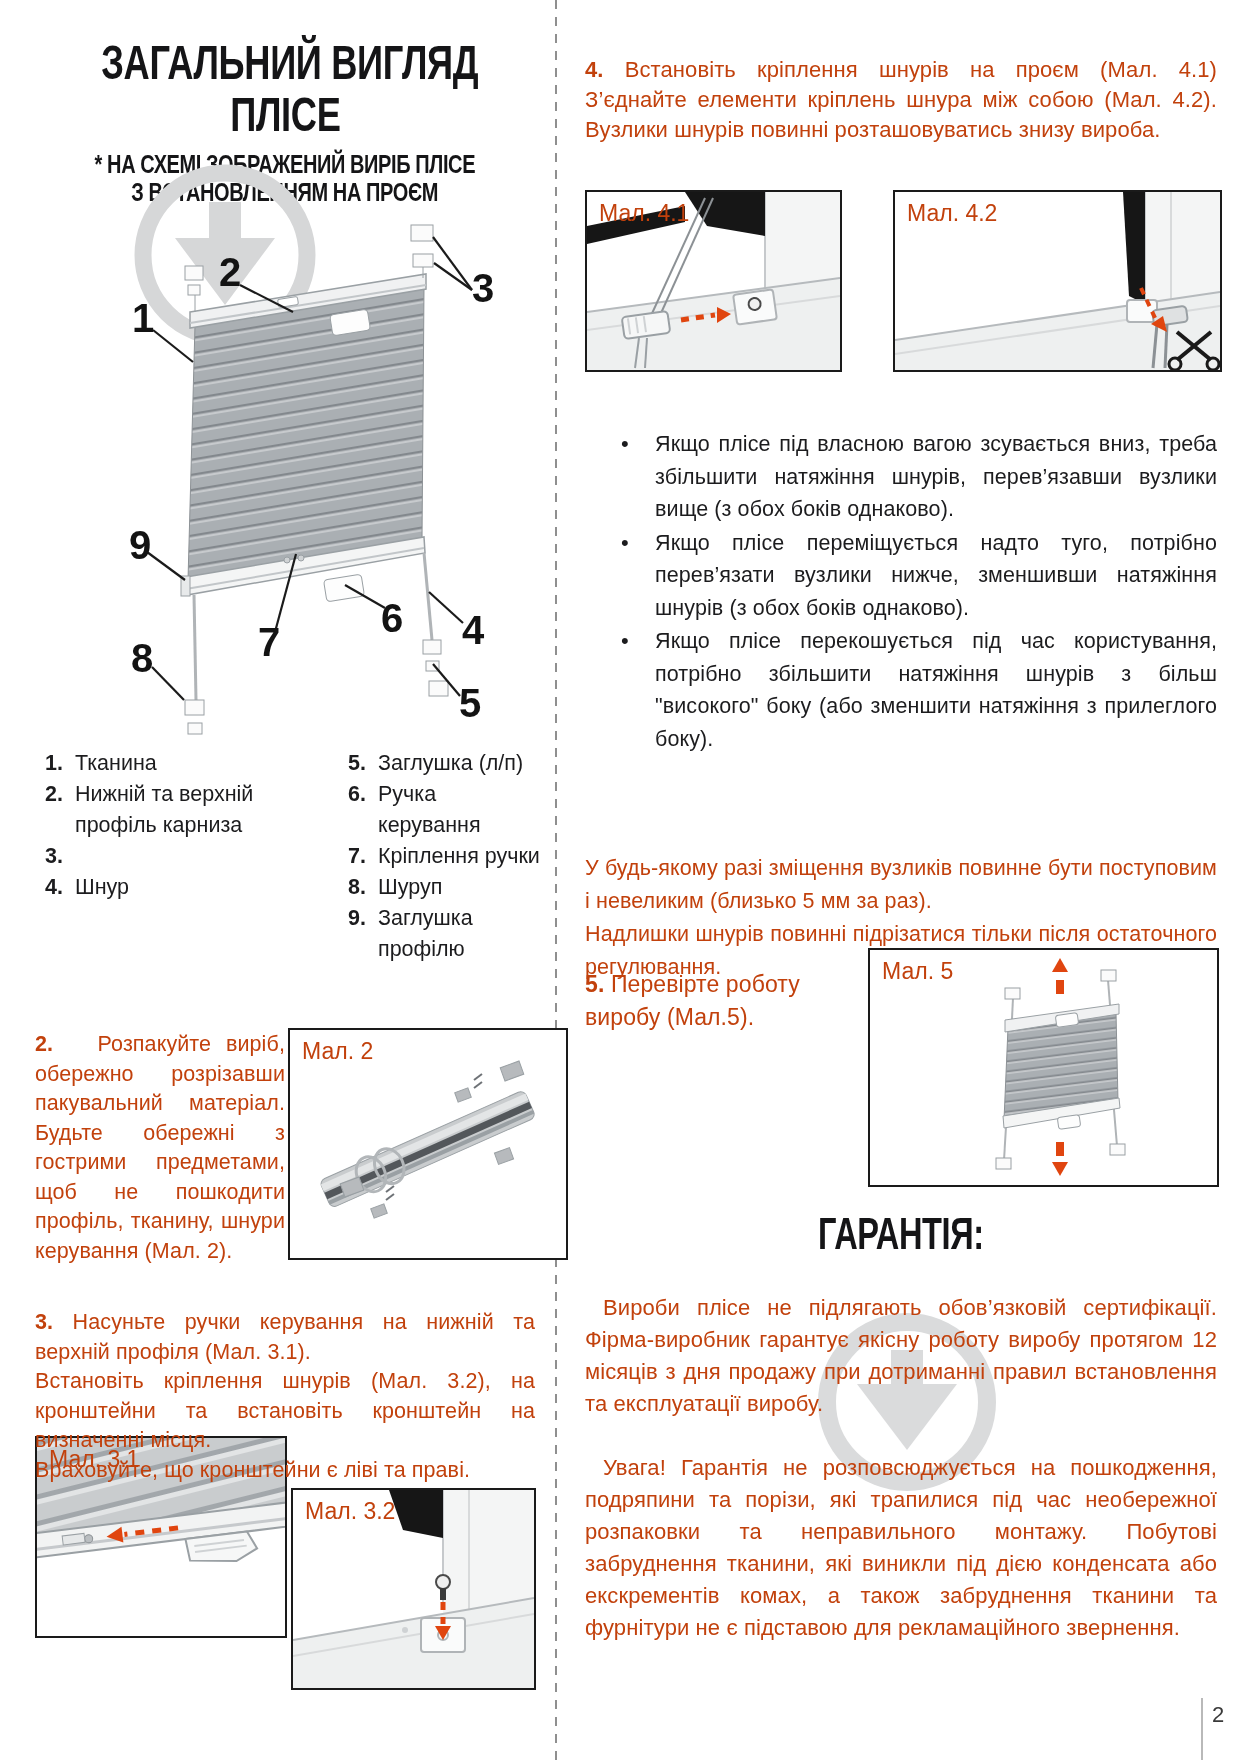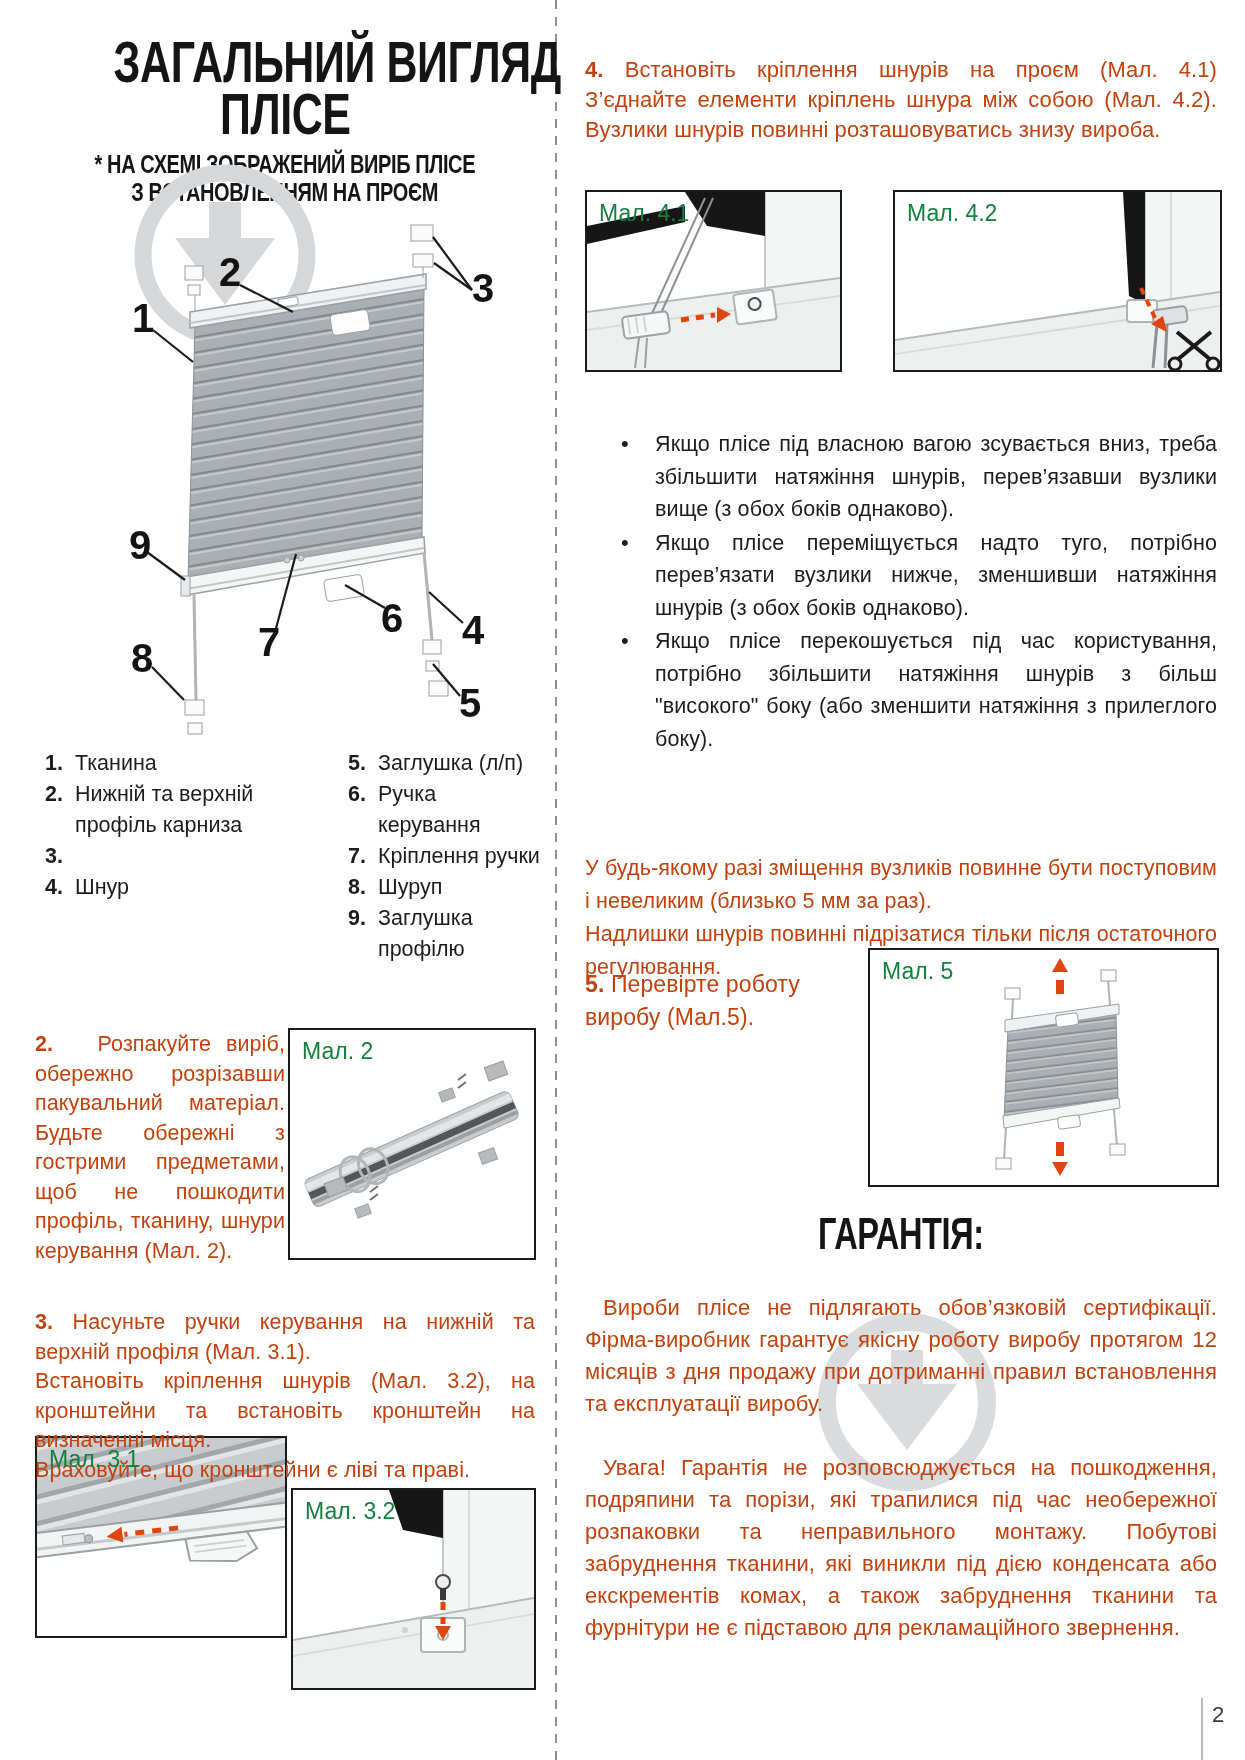--- a/index.html
+++ b/index.html
@@ -6,21 +6,21 @@
   .page{position:relative;width:1245px;height:1760px;background:#fff;overflow:hidden;
         font-family:"Liberation Sans",sans-serif;color:#1c1c1e;}
   .abs{position:absolute;}
   .body-text{font-size:21.5px;line-height:1.42;letter-spacing:.1px;color:#c2410c;}
   .just{text-align:justify;}
   .b{font-weight:bold;}
   .cond{display:inline-block;transform:scaleX(.74);transform-origin:center;
         white-space:nowrap;font-weight:bold;color:#151517;letter-spacing:-.5px;}
   .center{text-align:center;}
   .figbox{position:absolute;border:2px solid #1a1a1a;background:#fff;}
-  .figcap{position:absolute;top:8px;left:12px;font-size:23px;color:#15803d;z-index:2;}
+  .figcap{position:absolute;top:8px;left:12px;font-size:23px;color:#c2410c;z-index:2;}
   .figsvg{position:absolute;left:0;top:0;width:100%;height:100%;}
   .divider{position:absolute;left:555px;top:0;width:2px;height:1760px;
            background:repeating-linear-gradient(180deg,#8f8f8f 0 9px,transparent 9px 17px);}
   .legend-row{display:flex;font-size:21.5px;line-height:31px;}
   .legend-num{width:30px;font-weight:bold;flex:none;}
   .bullet-row{display:flex;margin-bottom:1px;}
   .bullet-mark{flex:none;width:70px;padding-left:36px;box-sizing:border-box;font-size:22px;line-height:32px;}
   .bullet-text{flex:1;font-size:21.5px;line-height:32.5px;letter-spacing:.1px;}
   .pnum{font-size:22px;color:#3a3a3a;}
   .footline{position:absolute;left:1201px;top:1698px;width:2px;height:62px;background:#b9b9b9;}
@@ -29,21 +29,21 @@
   svg text{font-family:"Liberation Sans",sans-serif;}
 </style>
 </head>
 <body>
 
 <div class="page">
 
   <div class="divider"></div>
 
   <div class="abs center" style="left:35px;top:36px;width:500px;">
-    <div style="font-size:58px;line-height:52px;">
+    <div style="font-size:49px;line-height:52px;">
       <span class="cond">ЗАГАЛЬНИЙ ВИГЛЯД</span><br>
       <span class="cond">ПЛІСЕ</span>
     </div>
     <div style="font-size:25px;line-height:28px;margin-top:10px;">
       <span class="cond" style="transform:scaleX(.8);">* НА СХЕМІ ЗОБРАЖЕНИЙ ВИРІБ ПЛІСЕ</span><br>
       <span class="cond" style="transform:scaleX(.8);">З ВСТАНОВЛЕННЯМ НА ПРОЄМ</span>
     </div>
   </div>
 
   <div class="abs" style="left:35px;top:140px;width:500px;height:615px;">
@@ -159,21 +159,21 @@
         <span>Заглушка профілю</span>
       </div>
   </div>
 
 
   <div class="abs body-text just txt-layer" style="left:35px;top:1030px;width:250px;line-height:29.5px;">
     <span class="b">2.</span>&nbsp;&nbsp;
     <span>Розпакуйте виріб, обережно розрізавши пакувальний матеріал. Будьте обережні з гострими предметами, щоб не пошкодити профіль, тканину, шнури керування (Мал. 2).</span>
   </div>
 
-  <div class="figbox" style="left:288px;top:1028px;width:244px;height:228px;">
+  <div class="figbox" style="left:288px;top:1028px;width:244px;height:228px;padding-left:32px;">
     <div class="figcap">Мал. 2</div>
     <svg class="figsvg" viewBox="0 0 244 228">
       <g transform="rotate(-24 122 120)">
         <rect x="10" y="104" width="224" height="30" rx="6" fill="#c9ccce" stroke="#9aa0a4"></rect>
         <rect x="10" y="108" width="224" height="7" fill="#e3e5e6"></rect>
         <rect x="10" y="117" width="224" height="7" fill="#53575b"></rect>
         <rect x="10" y="126" width="224" height="4" fill="#9aa0a4"></rect>
         <ellipse cx="60" cy="119" rx="14" ry="18" fill="none" stroke="#b2b6b9" stroke-width="3"></ellipse>
         <ellipse cx="80" cy="119" rx="14" ry="18" fill="none" stroke="#b2b6b9" stroke-width="3"></ellipse>
       </g>

